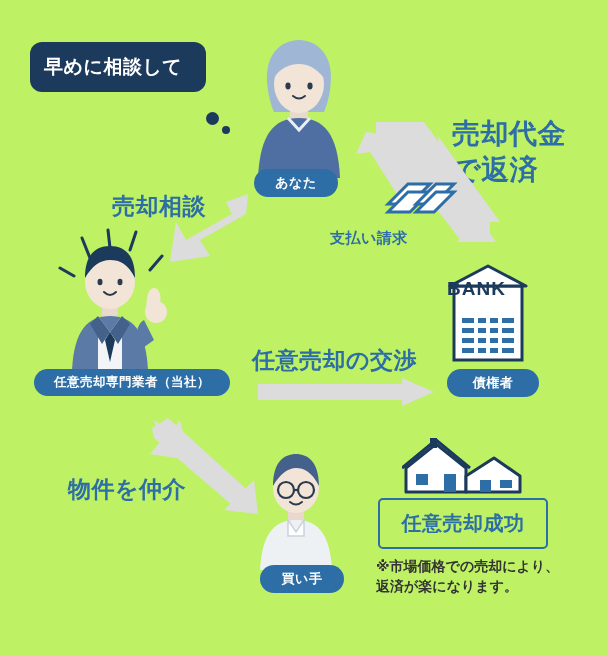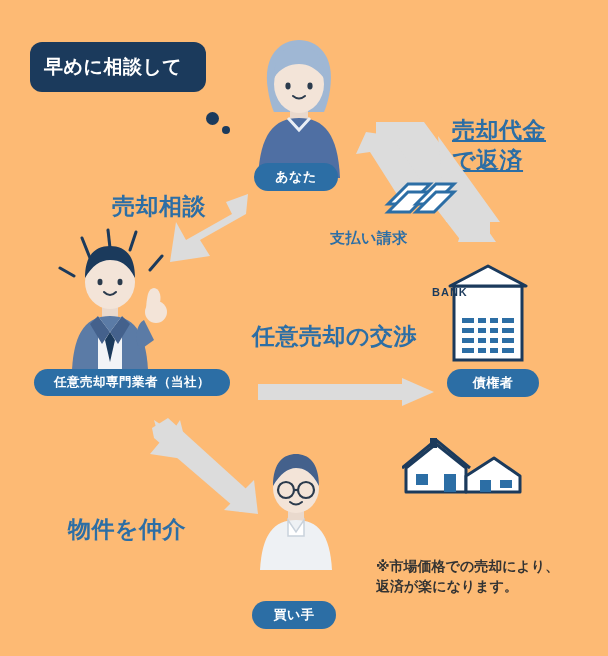--- a/index.html
+++ b/index.html
@@ -4,21 +4,21 @@
 <style>
   html, body {
     margin: 0;
     padding: 0;
     background: #ffffff;
   }
   #stage {
     position: relative;
     width: 608px;
     height: 656px;
-    background: #fdba74;
+    background: #bef264;
     overflow: hidden;
     font-family: "Liberation Sans", "DejaVu Sans", sans-serif;
   }
   .abs { position: absolute; }
 
   
   .bubble {
     left: 30px; top: 42px;
     width: 176px;
     background: #1b3a5c;
@@ -47,38 +47,38 @@
     color: #ffffff;
     border-radius: 14px;
     font-size: 13px;
     font-weight: bold;
     text-align: center;
     padding: 5px 12px;
     box-sizing: border-box;
     white-space: nowrap;
     letter-spacing: .5px;
   }
-  .pill-you   { left: 254px; top: 163px; width: 84px; }
+  .pill-you   { left: 254px; top: 169px; width: 84px; }
   .pill-agent { left: 34px;  top: 369px; width: 196px; font-size: 12.5px; }
   .pill-credit{ left: 447px; top: 369px; width: 92px; }
-  .pill-buyer { left: 252px; top: 565px; width: 84px; margin-top: 36px; }
+  .pill-buyer { left: 260px; top: 565px; width: 84px; }
 
   
   .label {
     color: #2c6ea5;
     font-weight: bold;
     letter-spacing: .5px;
     white-space: pre;
     line-height: 1.3;
   }
   .lbl-sell-consult { left: 112px; top: 192px; font-size: 23px; }
-  .lbl-repay       { left: 452px; top: 116px; font-size: 23px; text-align: left; text-decoration: underline; }
+  .lbl-repay       { left: 452px; top: 116px; font-size: 28px; text-align: left; }
   .lbl-payreq      { left: 330px; top: 228px; font-size: 15px; }
-  .lbl-negotiation { left: 252px; top: 322px; font-size: 23px; }
-  .lbl-broker      { left: 68px;  top: 475px; font-size: 23px; margin-top: 40px; }
+  .lbl-negotiation { left: 252px; top: 346px; font-size: 23px; }
+  .lbl-broker      { left: 68px;  top: 475px; font-size: 23px; }
 
   
   .success-box {
     left: 378px; top: 498px;
     width: 170px;
     border: 2px solid #2c6ea5;
     border-radius: 5px;
     padding: 10px 0;
     text-align: center;
     box-sizing: border-box;
@@ -97,26 +97,25 @@
     font-weight: bold;
     line-height: 1.45;
     white-space: pre;
   }
 
   
   .arrow { position: absolute; }
 
   
   .bank-label {
-    left: 432px; top: 278px;
-    font-size: 11px;
+    left: 447px; top: 278px;
+    font-size: 19px;
     font-weight: bold;
     color: #1b3a5c;
     letter-spacing: 1px;
-    margin-top: 8px;
   }
 </style>
 </head>
 <body>
 
 <div id="stage">
 
   <div class="abs bubble">
     <div class="line">早めに相談して</div>
   </div>
@@ -267,16 +266,19 @@
     <path d="M4 30 L34 6 L64 30 L64 54 L4 54 Z" fill="#ffffff" stroke="#1b3a5c" stroke-width="3" stroke-linejoin="round"></path>
     <path d="M0 30 L34 2 L68 30" fill="none" stroke="#1b3a5c" stroke-width="3" stroke-linejoin="round"></path>
     <rect x="14" y="36" width="12" height="11" fill="#2c6ea5"></rect>
     <rect x="42" y="36" width="12" height="18" fill="#2c6ea5"></rect>
     <path d="M64 38 L92 20 L118 38 L118 54 L64 54 Z" fill="#ffffff" stroke="#1b3a5c" stroke-width="3" stroke-linejoin="round"></path>
     <rect x="78" y="42" width="11" height="12" fill="#2c6ea5"></rect>
     <rect x="98" y="42" width="12" height="8" fill="#2c6ea5"></rect>
     <rect x="28" y="0" width="7" height="10" fill="#1b3a5c"></rect>
   </svg>
 
+  <div class="abs success-box">
+    <span>任意売却成功</span>
+  </div>
   <div class="abs note">※市場価格での売却により、
 返済が楽になります。</div>
 
 </div>
 
 </body></html>

